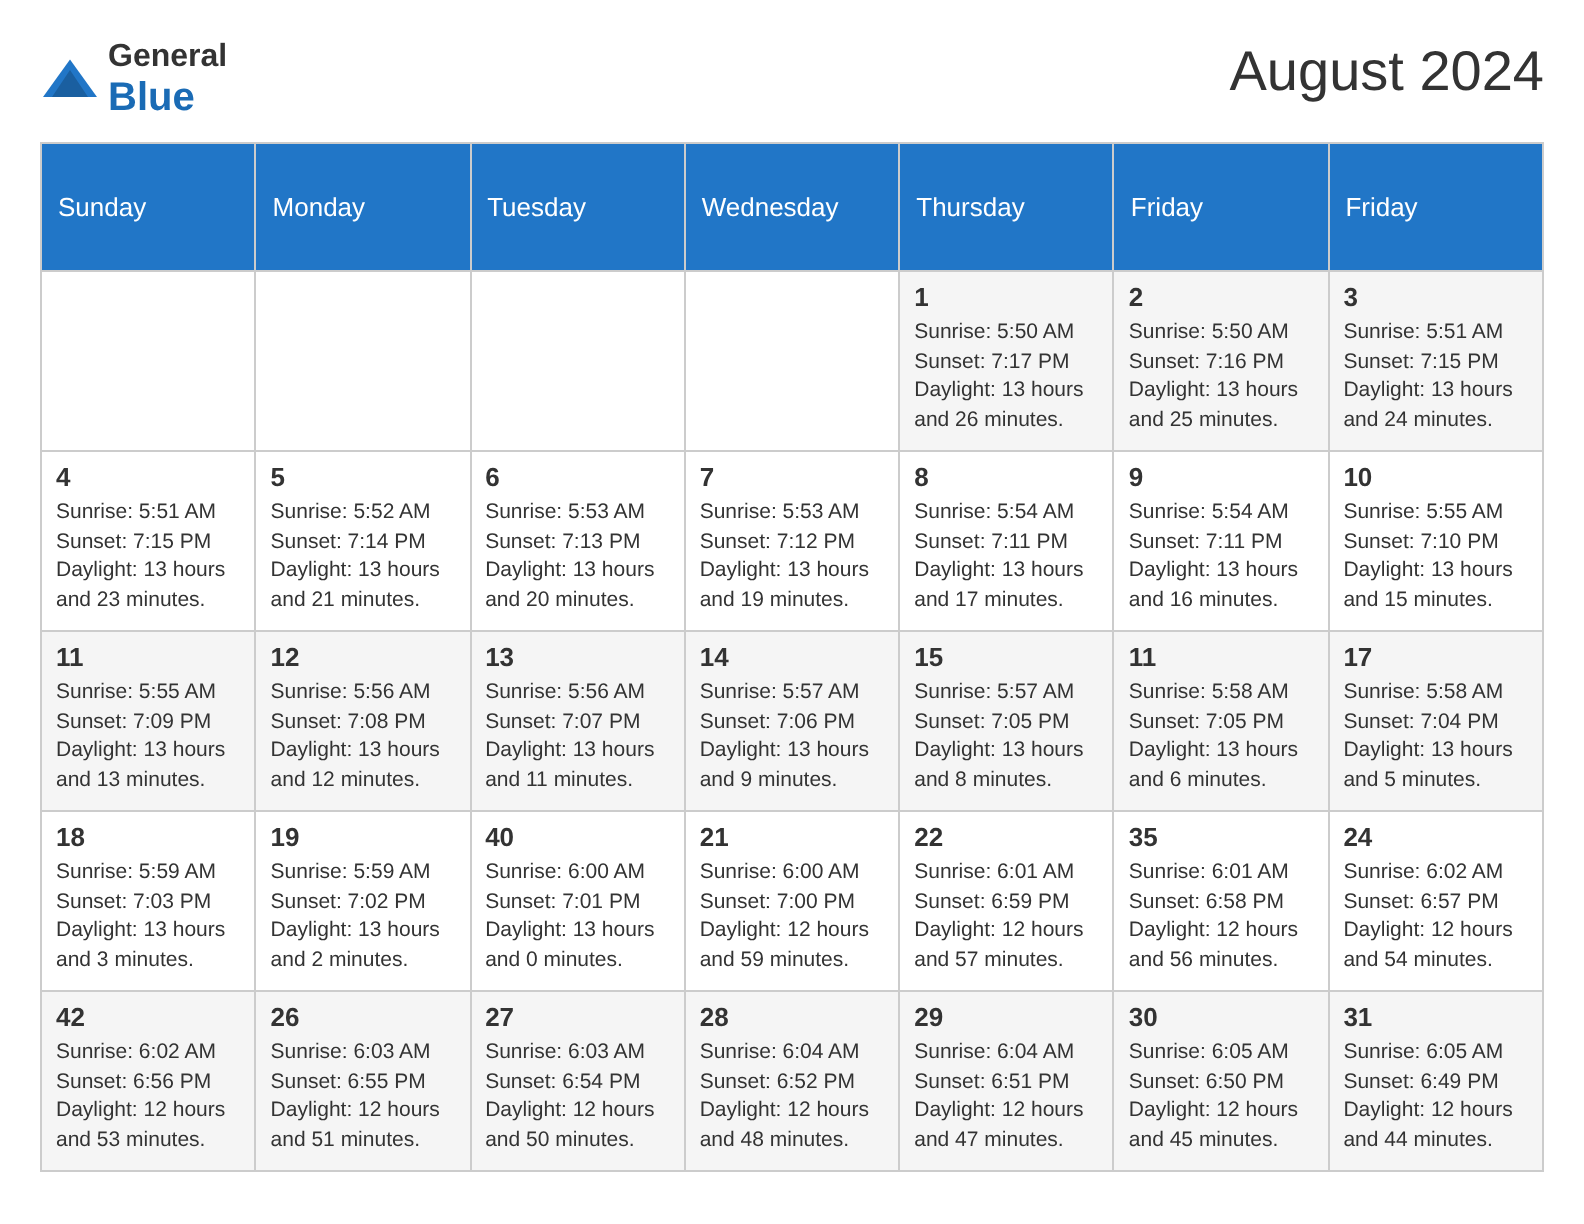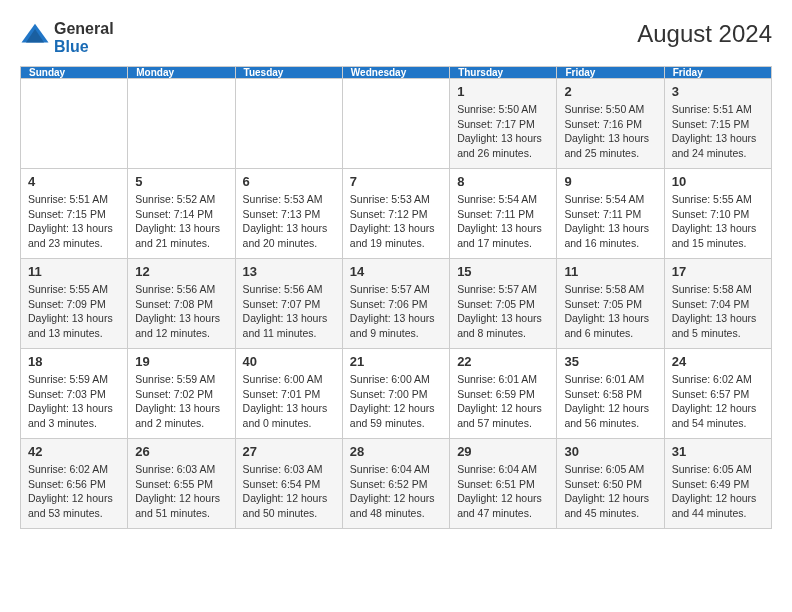--- a/index.html
+++ b/index.html
@@ -11,43 +11,44 @@
       padding: 20px;
     }
     .header {
       display: flex;
       justify-content: space-between;
       align-items: flex-start;
       margin-bottom: 10px;
     }
     .logo {
       display: flex;
+      align-items: center;
       gap: 4px;
     }
     .logo-text-general { font-size: 16px; color: #333; font-weight: bold; }
-    .logo-text-blue { font-size: 16px; color: #1a6bb5; font-weight: bold; }
+    .logo-text-blue { font-size: 20px; color: #1a6bb5; font-weight: bold; }
     .logo-icon {
       width: 30px;
       height: 30px;
     }
     .title-block { text-align: right; }
-    .month-year { font-size: 24px; color: #333; font-weight: normal; }
+    .month-year { font-size: 28px; color: #333; font-weight: normal; }
     .location { font-size: 16px; color: #555; }
     table {
       width: 100%;
       border-collapse: collapse;
       table-layout: fixed;
     }
     thead tr th {
       background-color: #2176c7;
       color: #fff;
       text-align: left;
-      padding: 0 8px;
-      font-size: 10px;
-      font-weight: bold;
+      padding: 24px 8px;
+      font-size: 13px;
+      font-weight: normal;
       border: 1px solid #ccc;
     }
     tbody tr td {
       border: 1px solid #ccc;
       vertical-align: top;
       padding: 5px 7px;
       height: 90px;
       background: #fff;
       font-size: 11px;
       color: #333;

